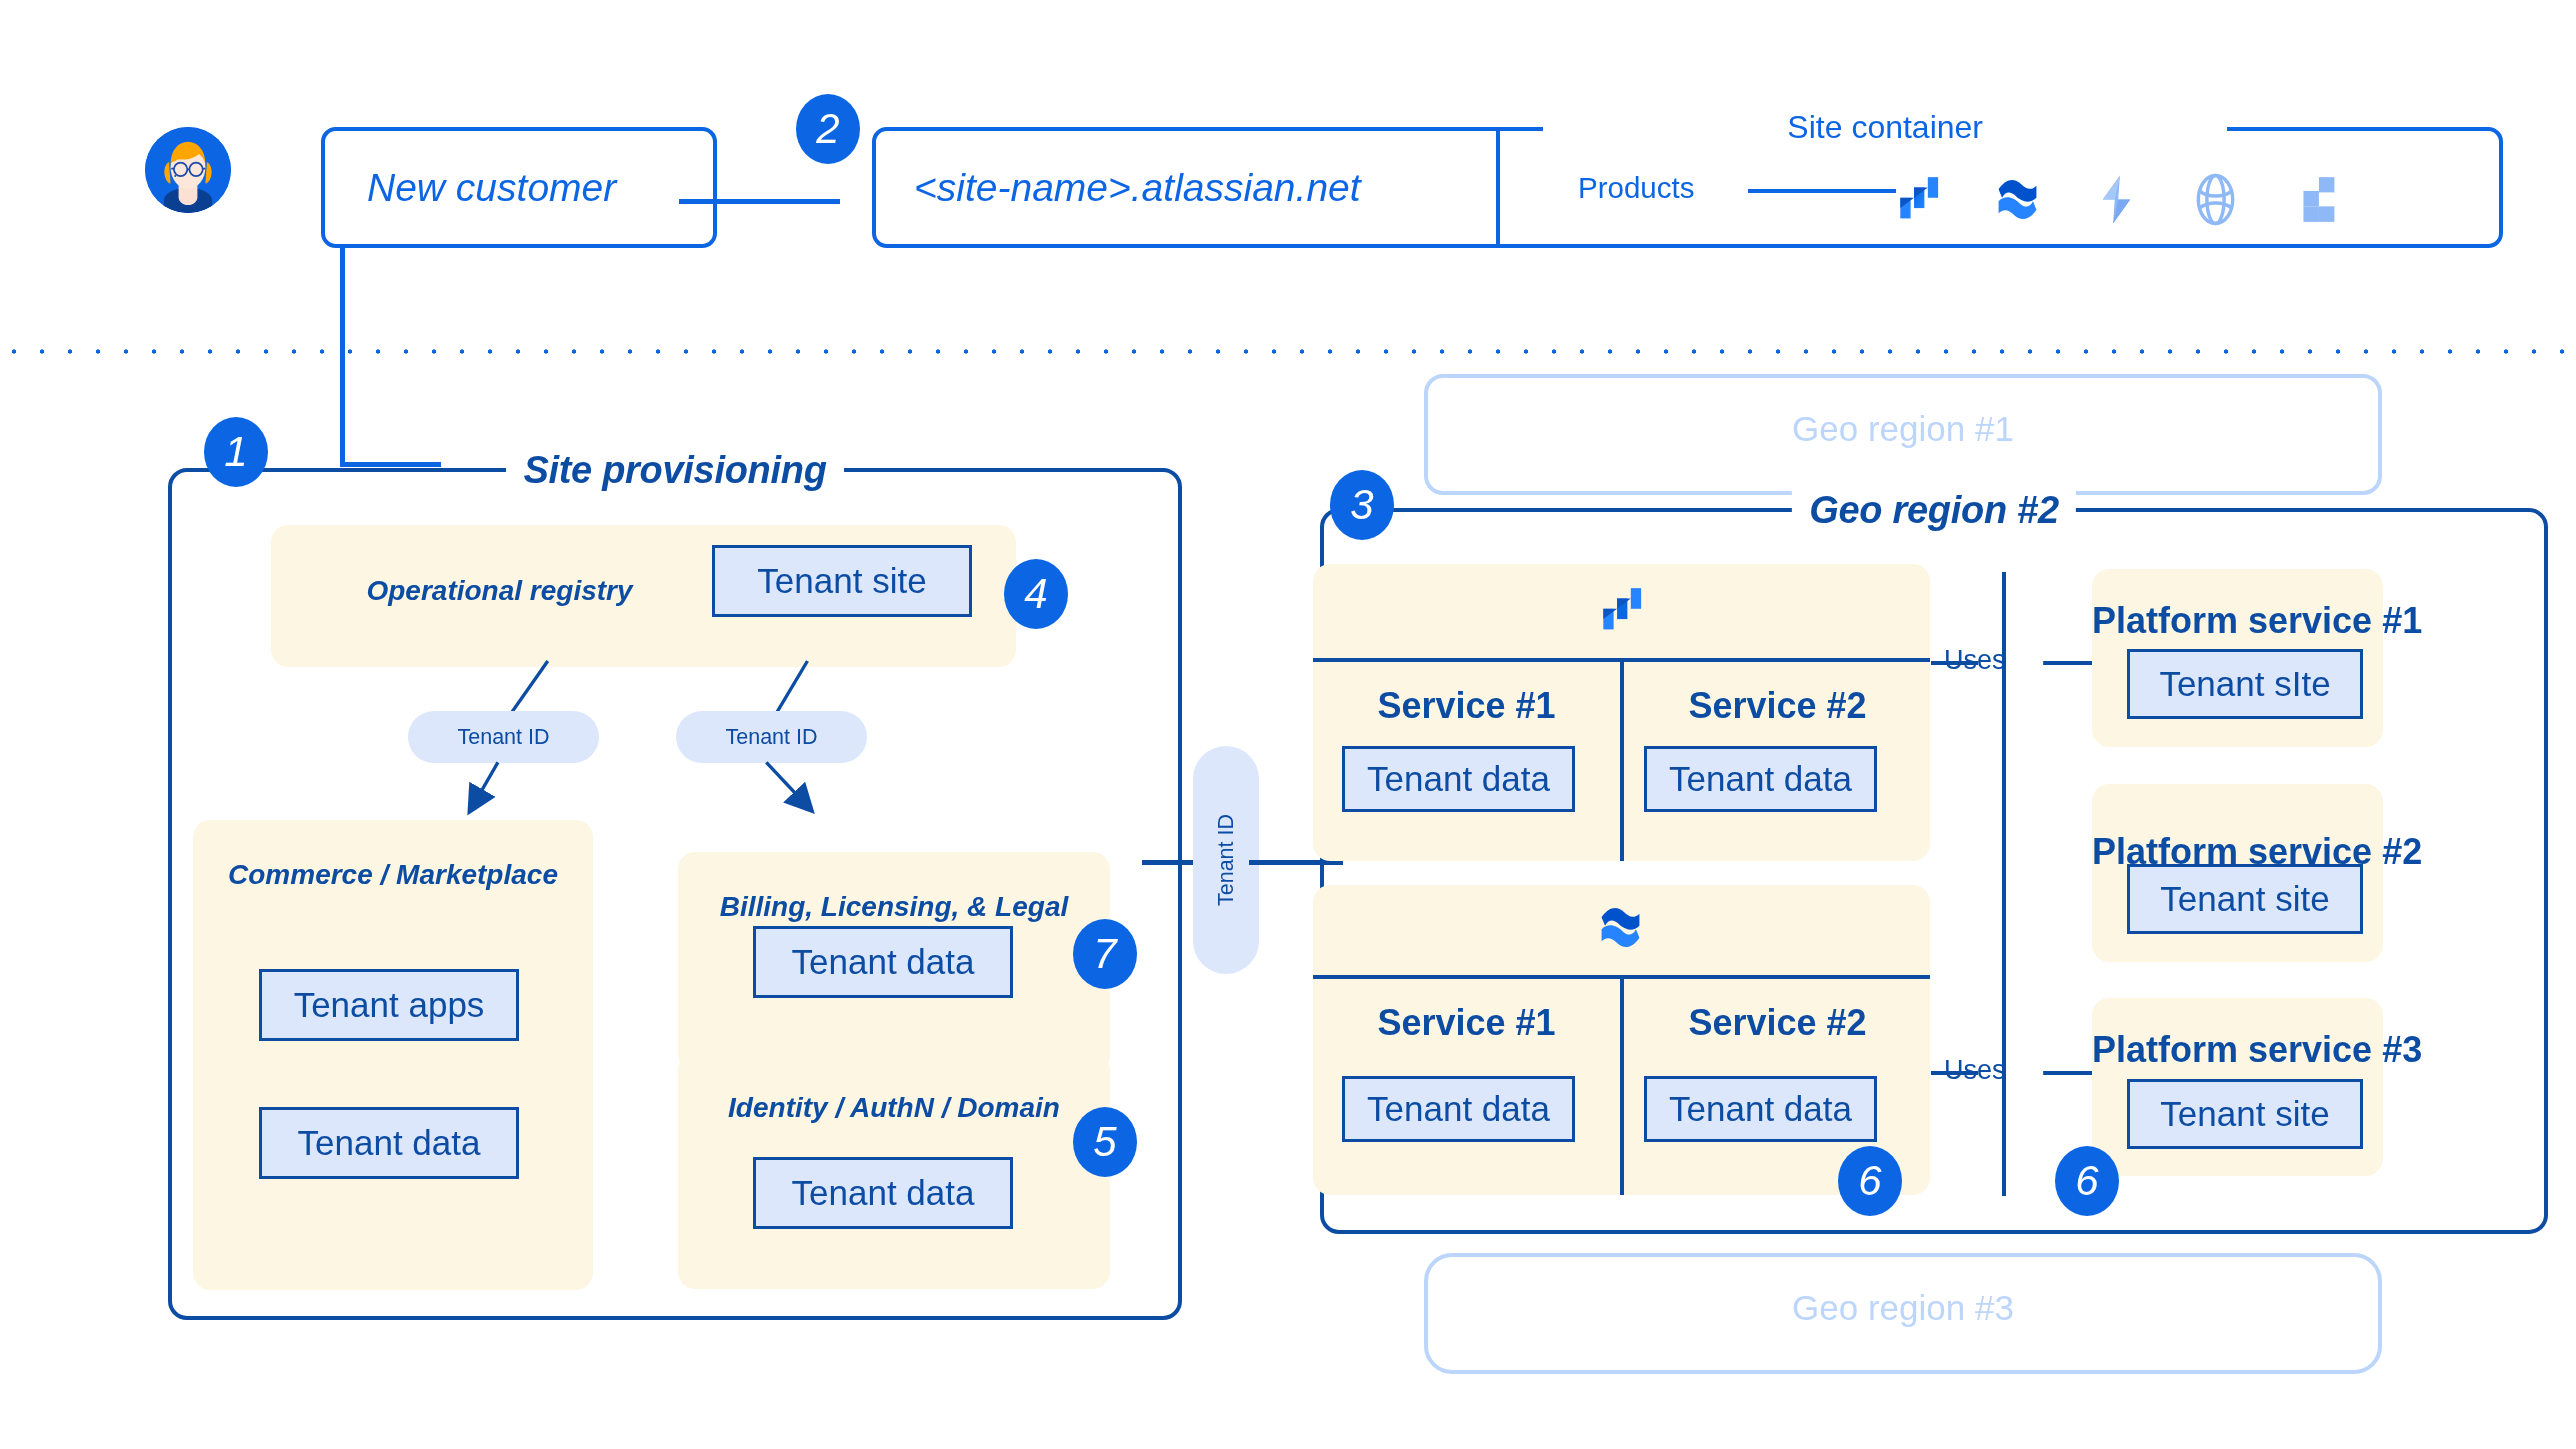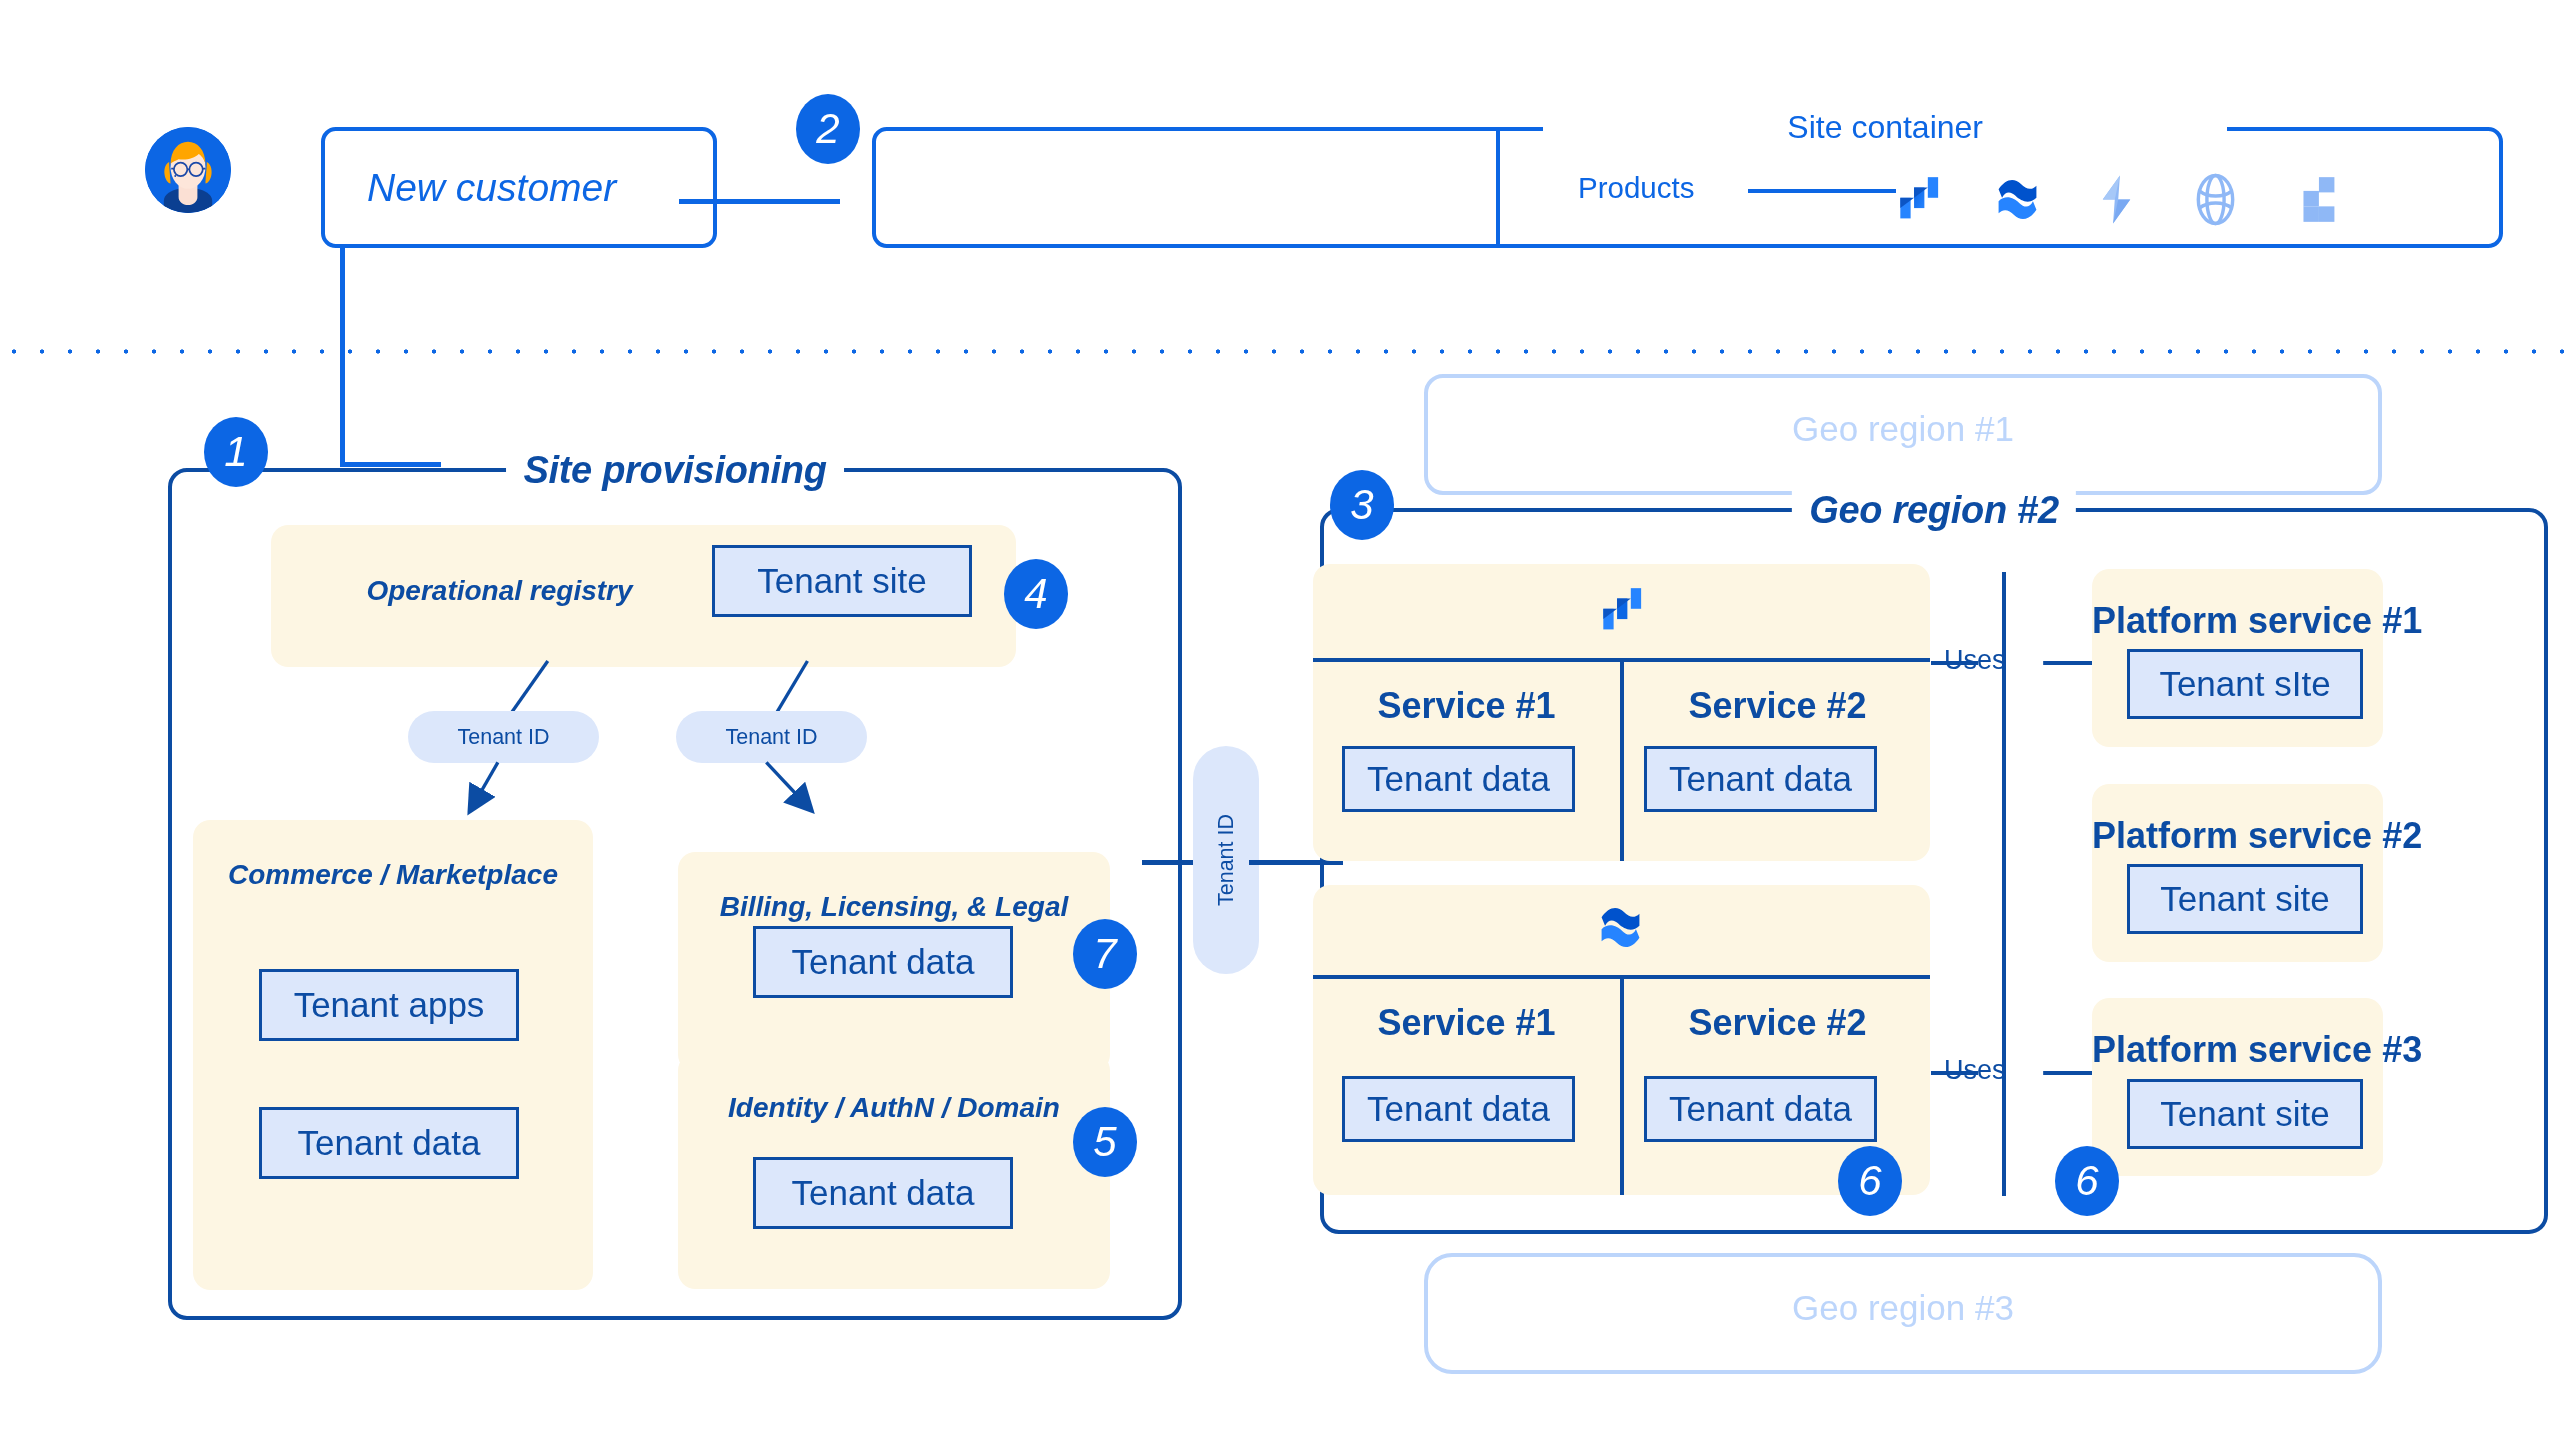--- a/index.html
+++ b/index.html
@@ -106,20 +106,21 @@
 <div class="frame blue" style="left:284px;top:127px;width:396px;height:121px;border-radius:14.8px;">
   <span class="bluebox-text" style="left:42px;">New customer</span>
 </div>
 
 <div class="ln blue" style="left:679px;top:199px;width:161px;height:5.4px;"></div>
 
 <div class="ln blue" style="left:340px;top:246px;width:5.4px;height:221px;"></div>
 <div class="ln blue" style="left:340px;top:462px;width:101px;height:5.4px;"></div>
 
 <div class="frame blue" style="left:835px;top:127px;width:1631px;height:121px;border-radius:14.8px;">
+  <span class="bluebox-text" style="left:38px;">&lt;site-name&gt;.atlassian.net</span>
 
   <div class="ln blue" style="left:620px;top:-4px;width:4px;height:121px;"></div>
   <span class="products-label" style="left:702px;top:50%;transform:translateY(-50%);">Products</span>
   <div class="ln blue" style="left:872px;top:58px;width:148px;height:4px;"></div>
 </div>
 
 <div class="abs" style="left:1543px;top:109px;width:671px;text-align:center;background:#fff;padding:0 6.7px;
             font-size:32px;color:var(--blue);">Site container</div>
 
 <div class="prodicon" style="left:1890px;top:172px;">
@@ -279,21 +280,21 @@
   <path d="M0 21 H130" stroke="#0c4ca3" stroke-width="6" fill="none"></path>
   <path d="M128 10 L152 21 L128 32 z" fill="#0c4ca3"></path>
 </svg>
 
 <div class="cream" style="left:2092px;top:569px;width:291px;height:178px;">
   <span class="plain-label" style="top:31px;">Platform service #1</span>
 </div>
 <div class="chip" style="left:2127px;top:649px;width:236px;height:70px;">Tenant sIte</div>
 
 <div class="cream" style="left:2092px;top:784px;width:291px;height:178px;">
-  <span class="plain-label" style="top:31px;">Platform service #2</span>
+  <span class="plain-label" style="top:47px;">Platform service #2</span>
 </div>
 <div class="chip" style="left:2127px;top:864px;width:236px;height:70px;">Tenant site</div>
 
 <div class="cream" style="left:2092px;top:998px;width:291px;height:178px;">
   <span class="plain-label" style="top:31px;">Platform service #3</span>
 </div>
 <div class="chip" style="left:2127px;top:1079px;width:236px;height:70px;">Tenant site</div>
 
 <div class="badge" style="left:1838px;top:1146px;">6</div>
 <div class="badge" style="left:2055px;top:1146px;">6</div>

